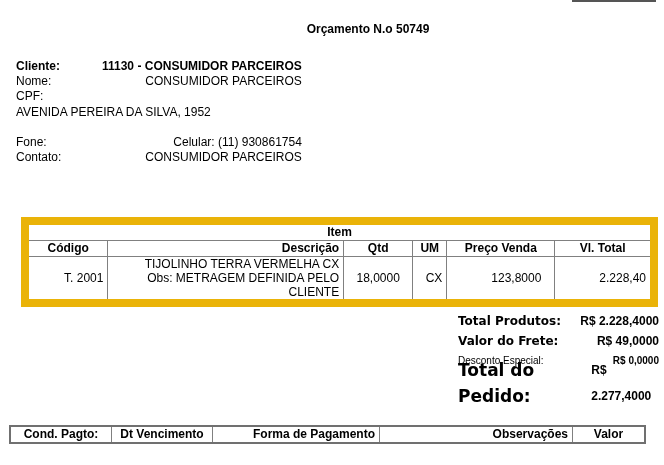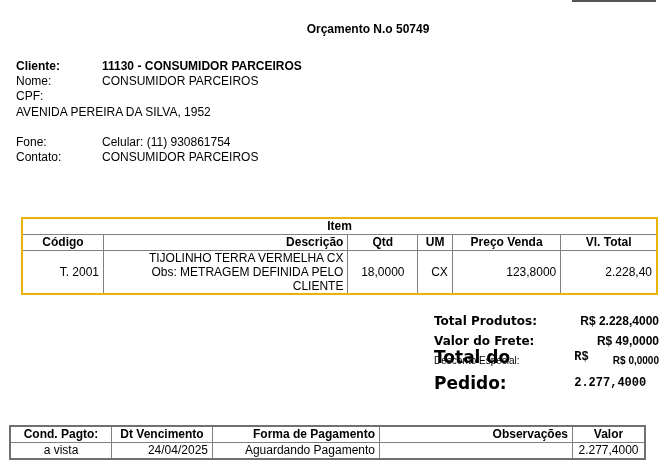--- a/index.html
+++ b/index.html
@@ -2,38 +2,38 @@
 <html><head>
 <meta charset="utf-8">
 <style>
   html, body { margin:0; padding:0; background:#ffffff; }
   body { width:664px; height:465px; position:relative; overflow:hidden;
          font-family:"Liberation Sans", sans-serif; font-size:12px; color:#000; }
   .topline { position:absolute; left:572px; top:0; width:84px; height:2px; background:#555; }
   .title { position:absolute; left:0; width:664px; top:22px; text-align:center;
            font-weight:bold; font-size:12px;margin-left:36px; }
   .info { position:absolute; left:16px; top:59px; }
-  .info .row { display:flex; height:15.2px; line-height:15px; }
+  .info .row { display:flex; height:15.2px; line-height:15px;justify-content:space-between; }
   .info .lbl { width:86px; }
   .info .val { }
   .b { font-weight:bold; }
 
   table { border-collapse:collapse; position:absolute; }
   td, th { border:1px solid #808080; padding:0 4px; font-size:12px; }
-  .items { left:21px; top:217px; width:637px; border:2px solid #eab308; }
+  .items { left:21px; top:217px; width:637px; border:8px solid #eab308; }
   .items th { font-weight:bold; height:15px; line-height:15px; }
   .items td { height:31px; line-height:14px; }
-  .c { text-align:center; } .r { text-align:right;padding-left:44px; } .l { text-align:right; }
+  .c { text-align:center; } .r { text-align:left;padding-left:44px; } .l { text-align:right; }
 
   .totals { position:absolute; left:434px; top:311px; width:225px; }
-  .totals .trow { display:flex; justify-content:space-between; align-items:flex-end; }
+  .totals .trow { display:flex; justify-content:space-between; align-items:center;margin-left:24px; }
   .t1 { font-weight:bold; font-family:"DejaVu Sans", sans-serif; font-size:12px; height:20px; line-height:20px; }
   .t2 { font-size:10px; height:19px; line-height:19px; }
   .tbig { font-weight:bold; font-family:"DejaVu Sans", sans-serif; font-size:17px; height:26px; line-height:26px; }
-  .tbig .v { font-family:Liberation Mono, monospace; font-size:12px; }
+  .tbig .v { font-family:Liberation Sans, sans-serif; font-size:12px; }
   .t1 .v, .t2 .v { font-family:"Liberation Sans", sans-serif; }
 
   .pay { left:9px; top:425px; width:637px; border:2px solid #707070; }
   .pay th { font-weight:bold; height:15px; line-height:15px; }
   .pay td { height:15px; line-height:15px; }
 </style>
 </head>
 <body>
 
 <div class="topline"></div>
@@ -117,21 +117,14 @@
 
 <table class="pay">
   <tbody>
       <tr>
     <th class="c" style="width:92px">Cond. Pagto:</th>
     <th class="c" style="width:92px">Dt Vencimento</th>
     <th class="l" style="width:158px">Forma de Pagamento</th>
     <th class="l" style="width:184px">Observações</th>
     <th class="c">Valor</th>
   </tr>
-  <tr>
-    <td class="c">a vista</td>
-    <td class="l">24/04/2025</td>
-    <td class="l">Aguardando Pagamento</td>
-    <td class="l"></td>
-    <td class="c">2.277,4000</td>
-  </tr>
 </tbody>
   </table>
 
 </body></html>

